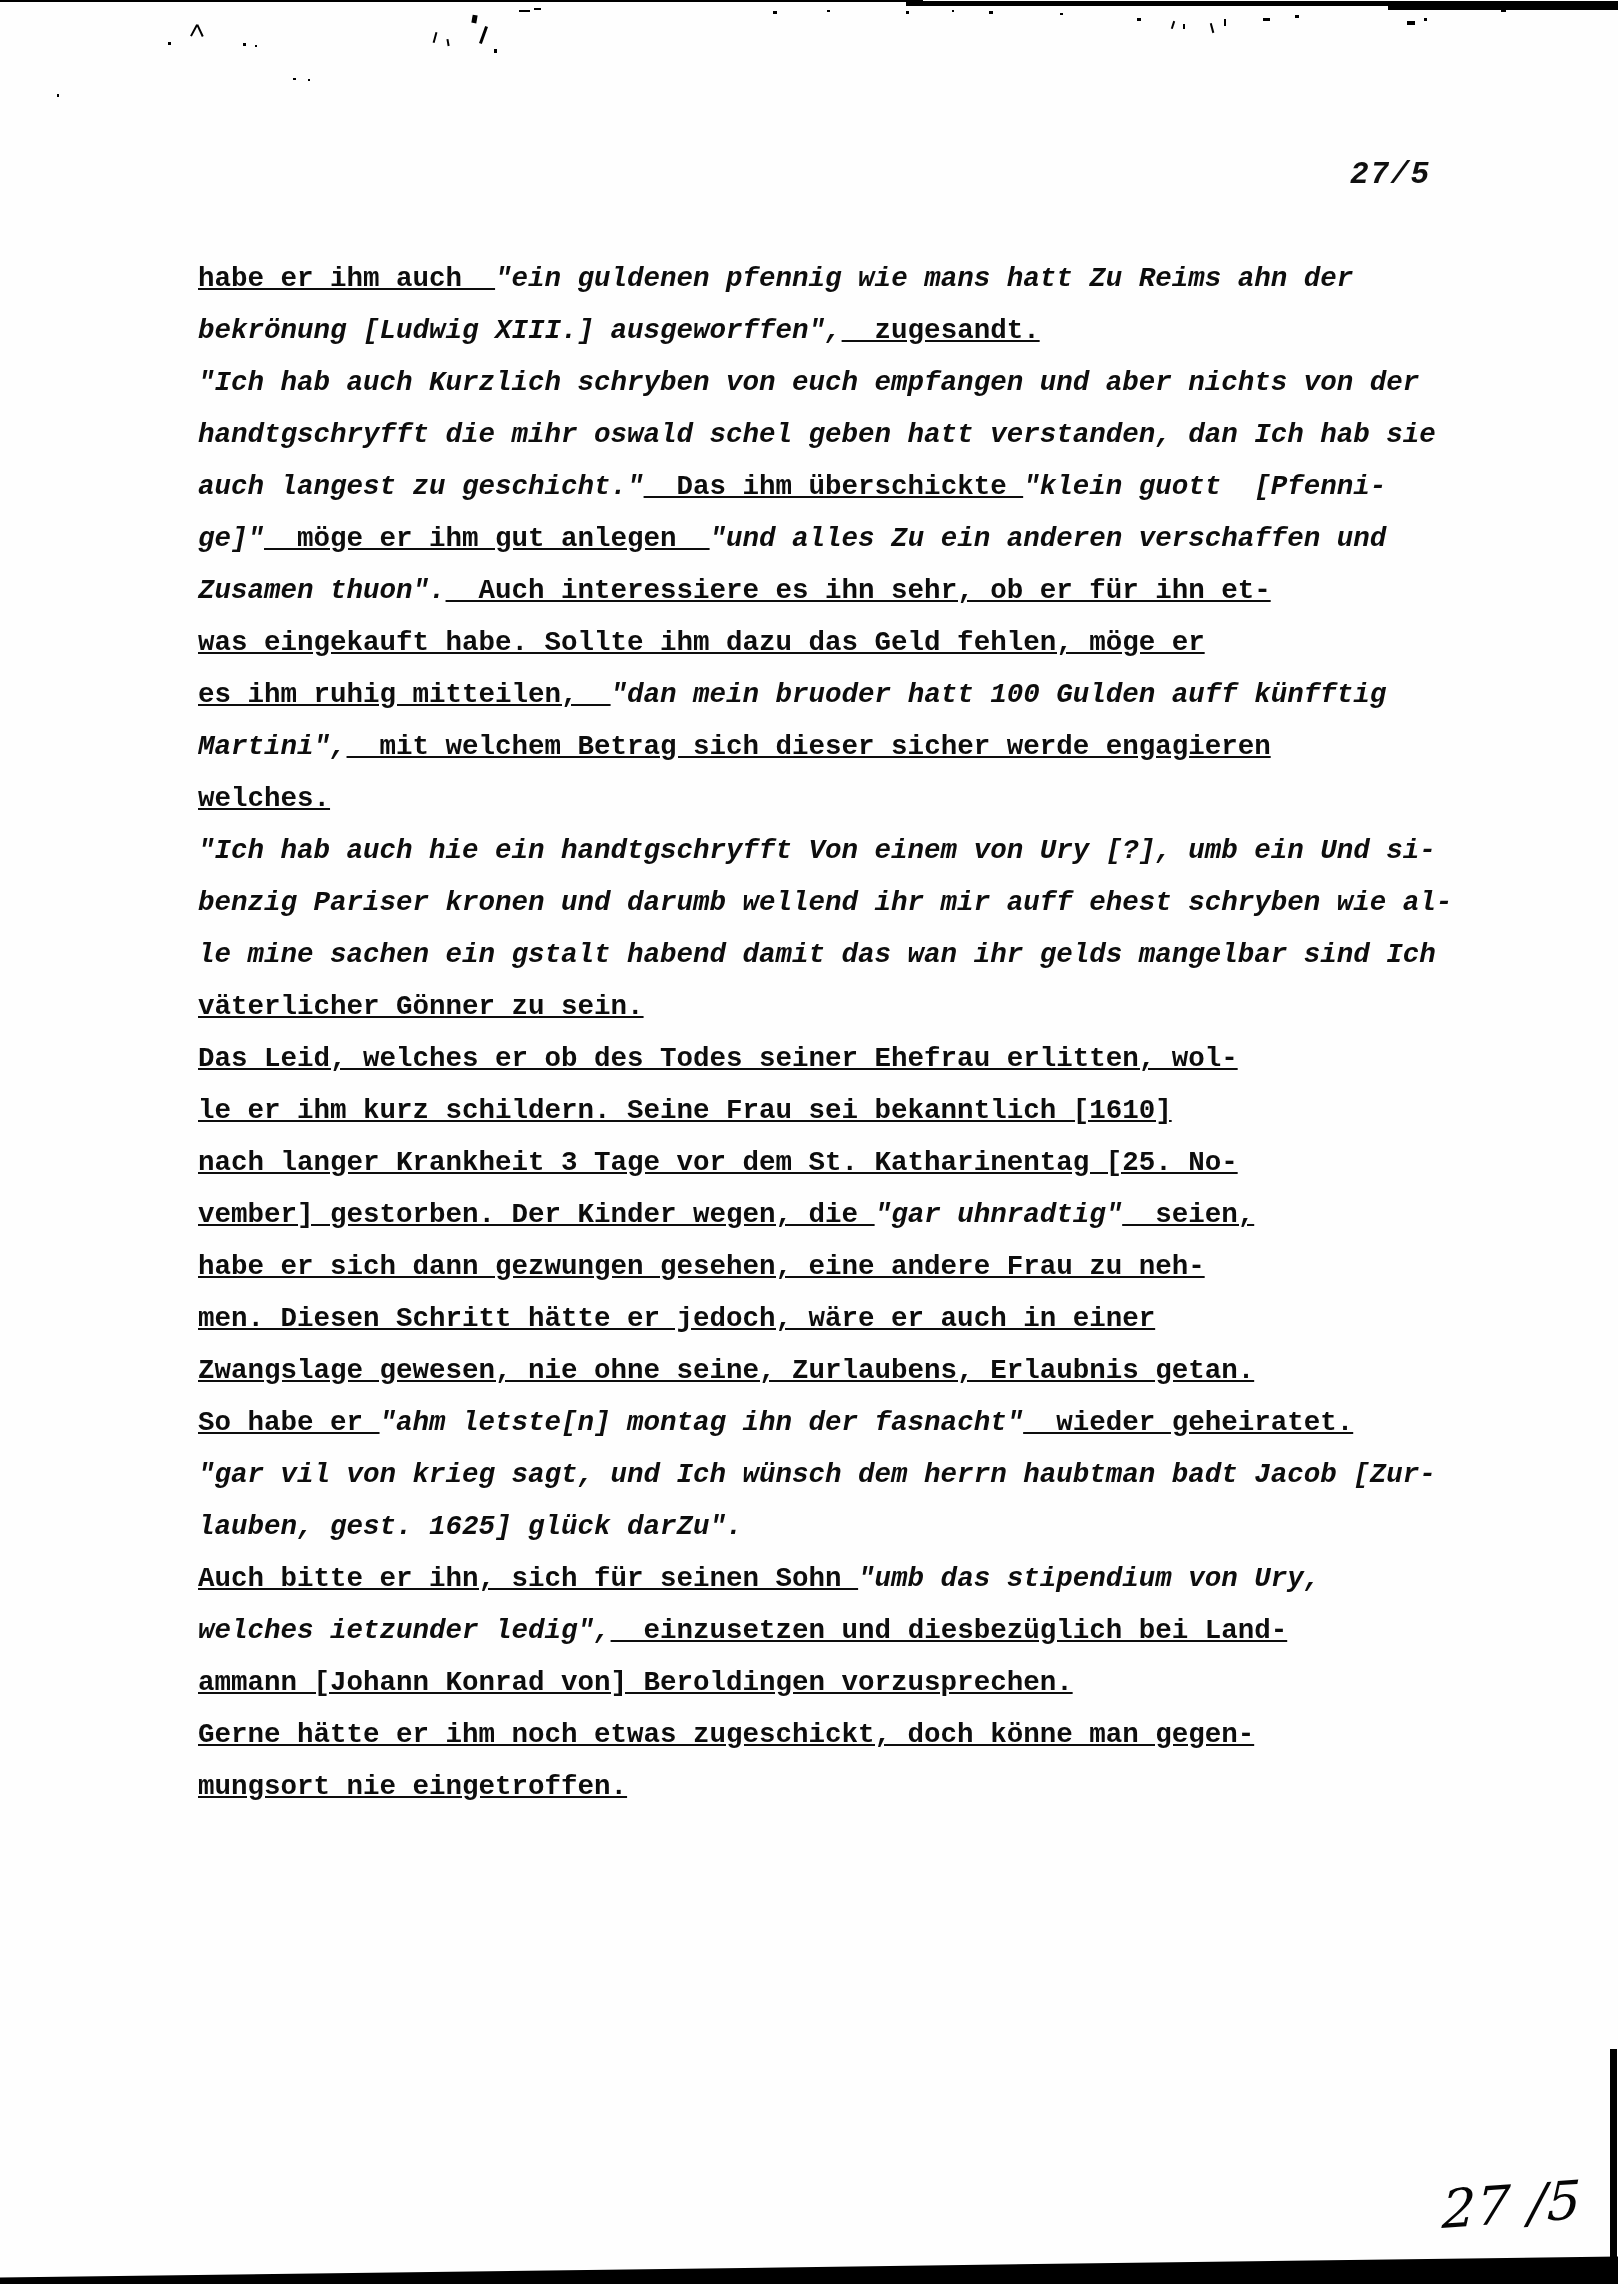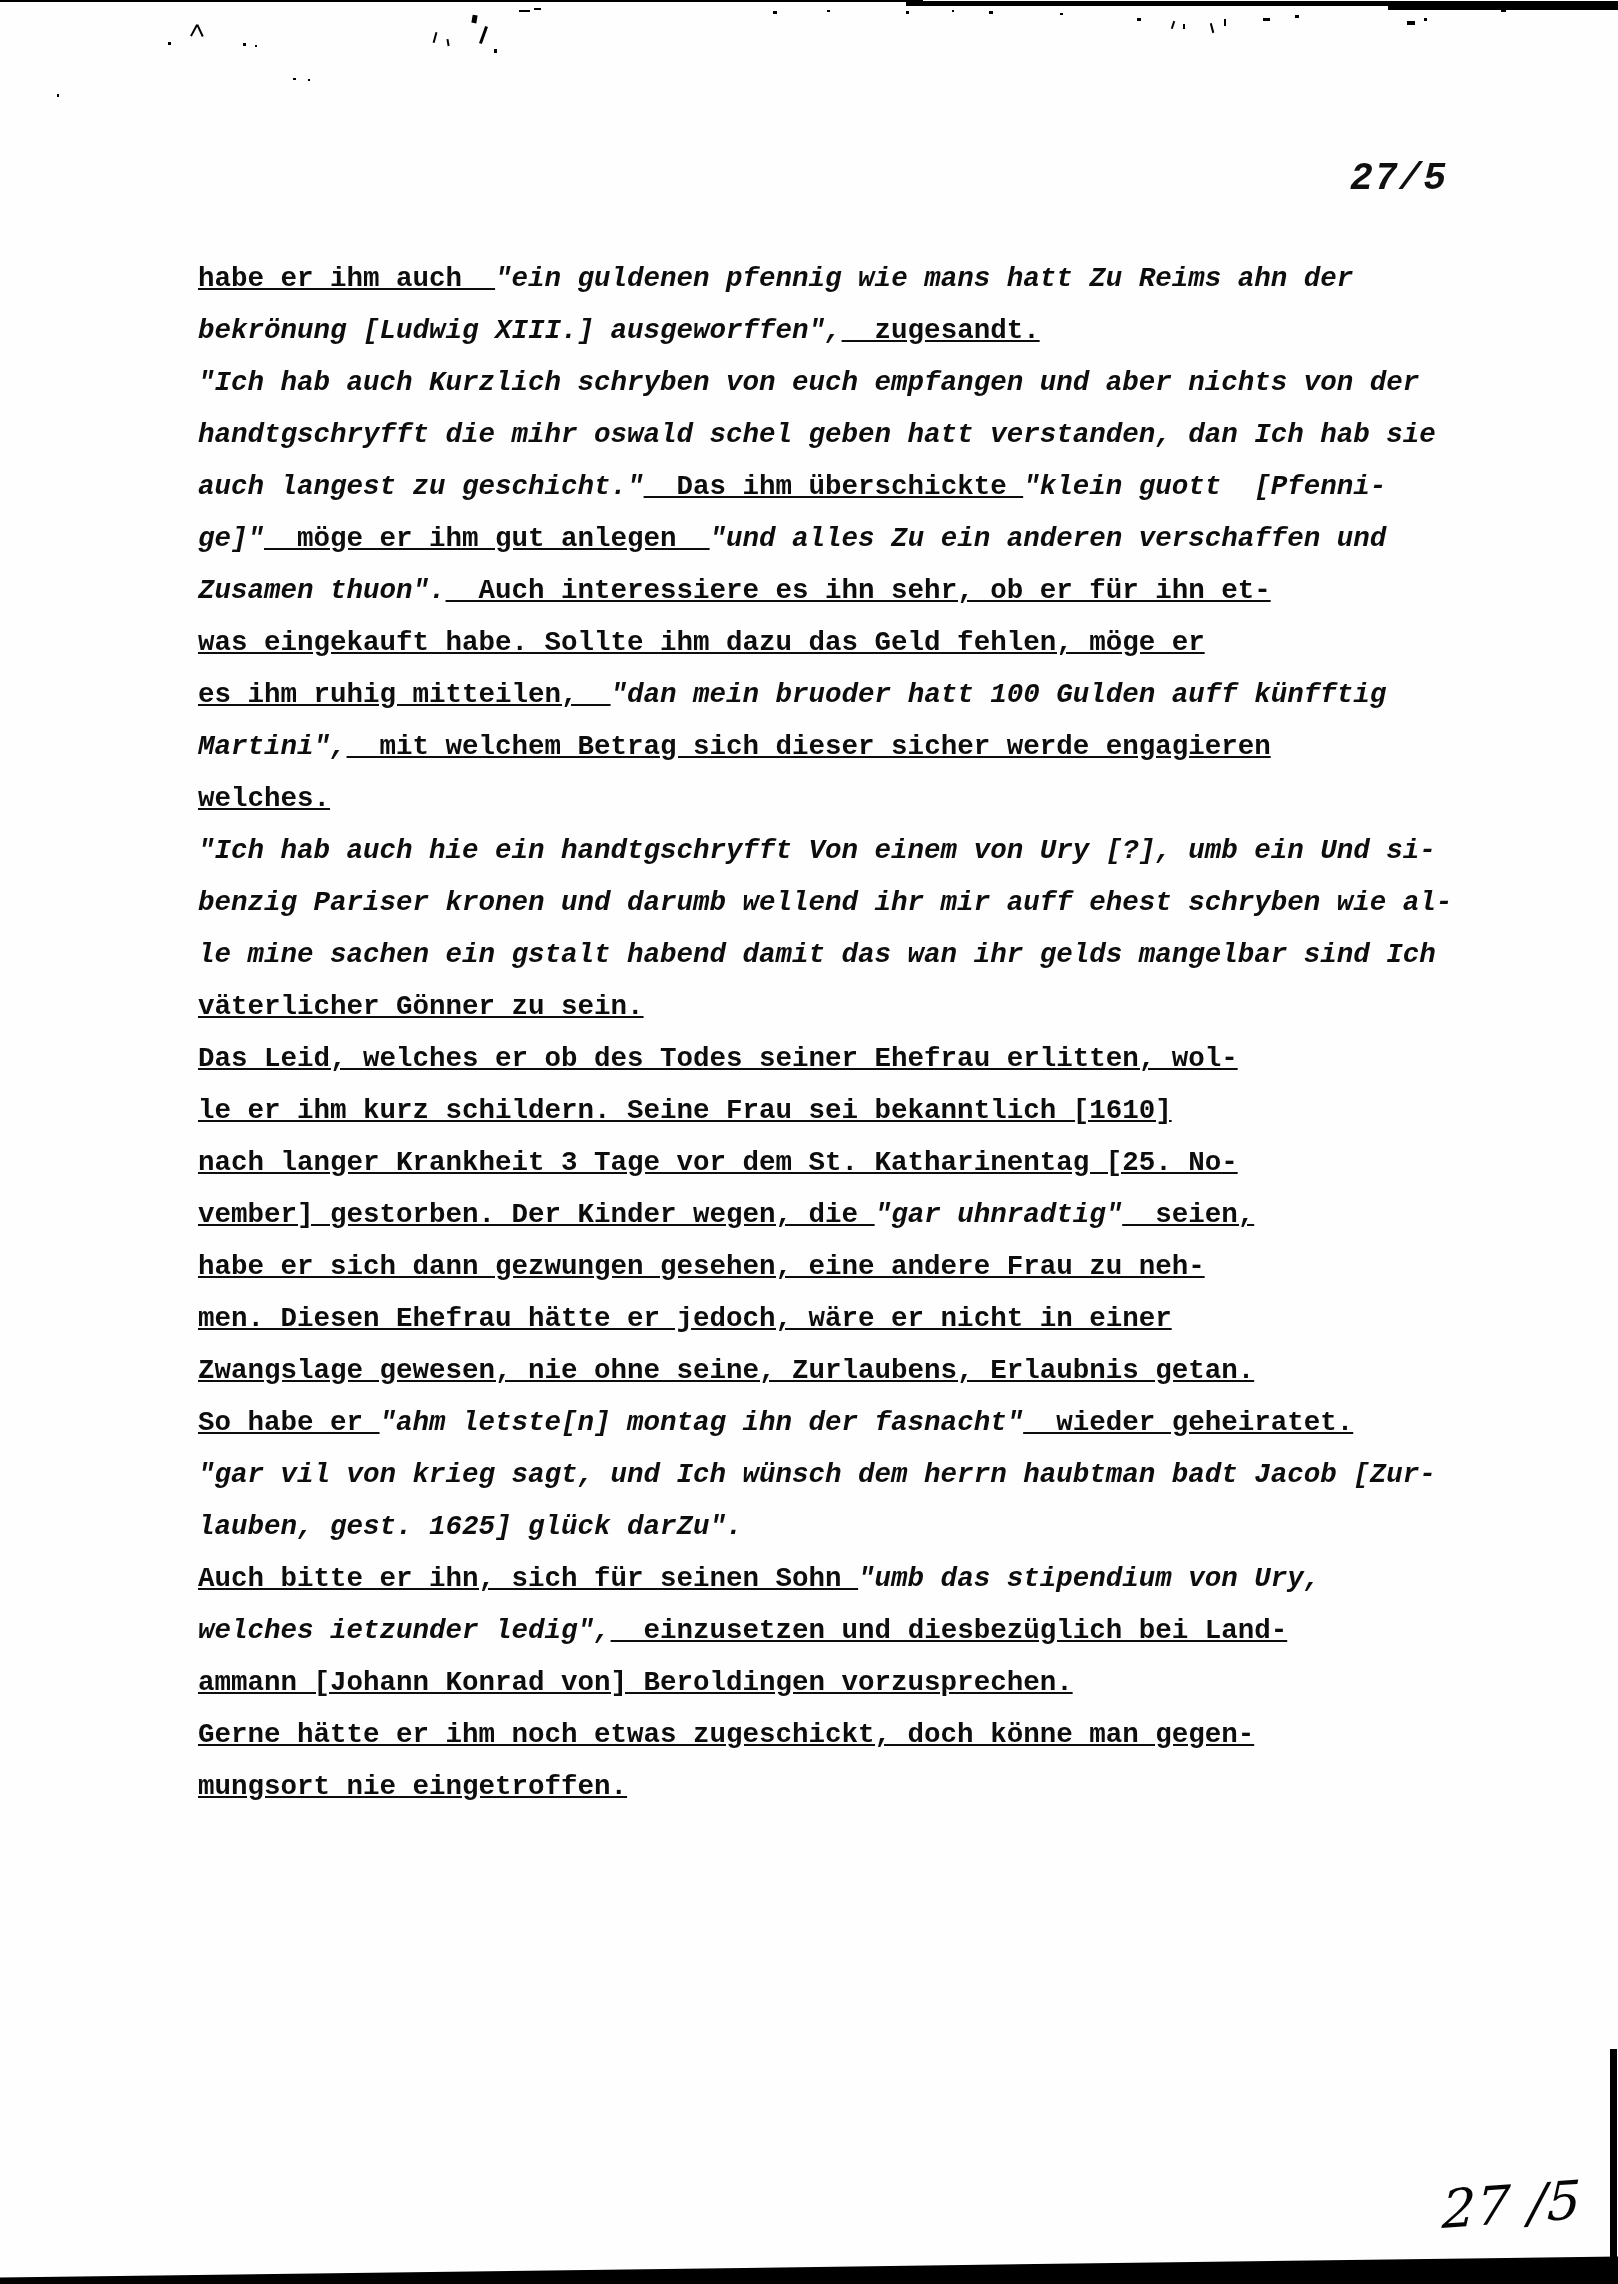--- a/index.html
+++ b/index.html
@@ -27,21 +27,21 @@
     color: #0d0d0d;
   }
   .line { white-space: pre; height: 52px; }
   .rm { font-style: normal; text-decoration: underline; }
   .it { font-style: italic; }
 
   
   .page-number {
     position: absolute;
     left: 1350px; top: 157px;
-    font-size: 38px;
+    font-size: 31px;
     font-style: italic;
     font-weight: bold;
     letter-spacing: 1.6px;
     color: #101010;
     text-align: center;
   }
 
   
   .handwritten {
     position: absolute;
@@ -129,21 +129,21 @@
       <div class="line"><span class="rm">welches.</span></div>
       <div class="line"><span class="it">"Ich hab auch hie ein handtgschryfft Von einem von Ury [?], umb ein Und si-</span></div>
       <div class="line"><span class="it">benzig Pariser kronen und darumb wellend ihr mir auff ehest schryben wie al-</span></div>
       <div class="line"><span class="it">le mine sachen ein gstalt habend damit das wan ihr gelds mangelbar sind Ich</span></div>
       <div class="line"><span class="rm">väterlicher Gönner zu sein.</span></div>
       <div class="line"><span class="rm">Das Leid, welches er ob des Todes seiner Ehefrau erlitten, wol-</span></div>
       <div class="line"><span class="rm">le er ihm kurz schildern. Seine Frau sei bekanntlich [1610]</span></div>
       <div class="line"><span class="rm">nach langer Krankheit 3 Tage vor dem St. Katharinentag [25. No-</span></div>
       <div class="line"><span class="rm">vember] gestorben. Der Kinder wegen, die </span><span class="it">"gar uhnradtig"</span><span class="rm">  seien,</span></div>
       <div class="line"><span class="rm">habe er sich dann gezwungen gesehen, eine andere Frau zu neh-</span></div>
-      <div class="line"><span class="rm">men. Diesen Ehefrau hätte er jedoch, wäre er nicht in einer</span></div>
+      <div class="line"><span class="rm">men. Diesen Schritt hätte er jedoch, wäre er auch in einer</span></div>
       <div class="line"><span class="rm">Zwangslage gewesen, nie ohne seine, Zurlaubens, Erlaubnis getan.</span></div>
       <div class="line"><span class="rm">So habe er </span><span class="it">"ahm letste[n] montag ihn der fasnacht"</span><span class="rm">  wieder geheiratet.</span></div>
       <div class="line"><span class="it">"gar vil von krieg sagt, und Ich wünsch dem herrn haubtman badt Jacob [Zur-</span></div>
       <div class="line"><span class="it">lauben, gest. 1625] glück darZu".</span></div>
       <div class="line"><span class="rm">Auch bitte er ihn, sich für seinen Sohn </span><span class="it">"umb das stipendium von Ury,</span></div>
       <div class="line"><span class="it">welches ietzunder ledig",</span><span class="rm">  einzusetzen und diesbezüglich bei Land-</span></div>
       <div class="line"><span class="rm">ammann [Johann Konrad von] Beroldingen vorzusprechen.</span></div>
       <div class="line"><span class="rm">Gerne hätte er ihm noch etwas zugeschickt, doch könne man gegen-</span></div>
       <div class="line"><span class="rm">mungsort nie eingetroffen.</span></div>
     </div>

